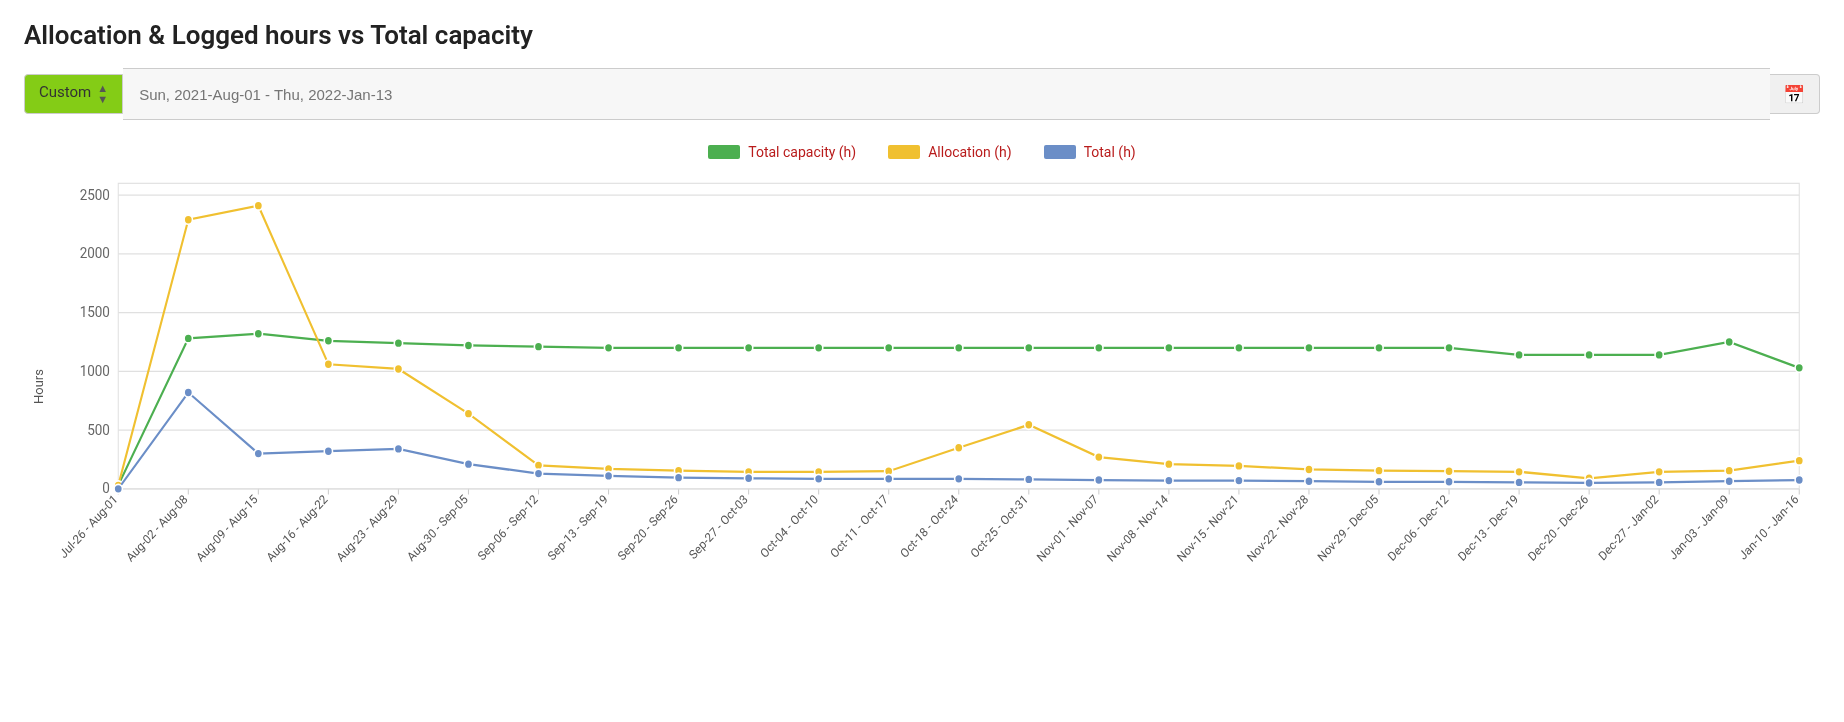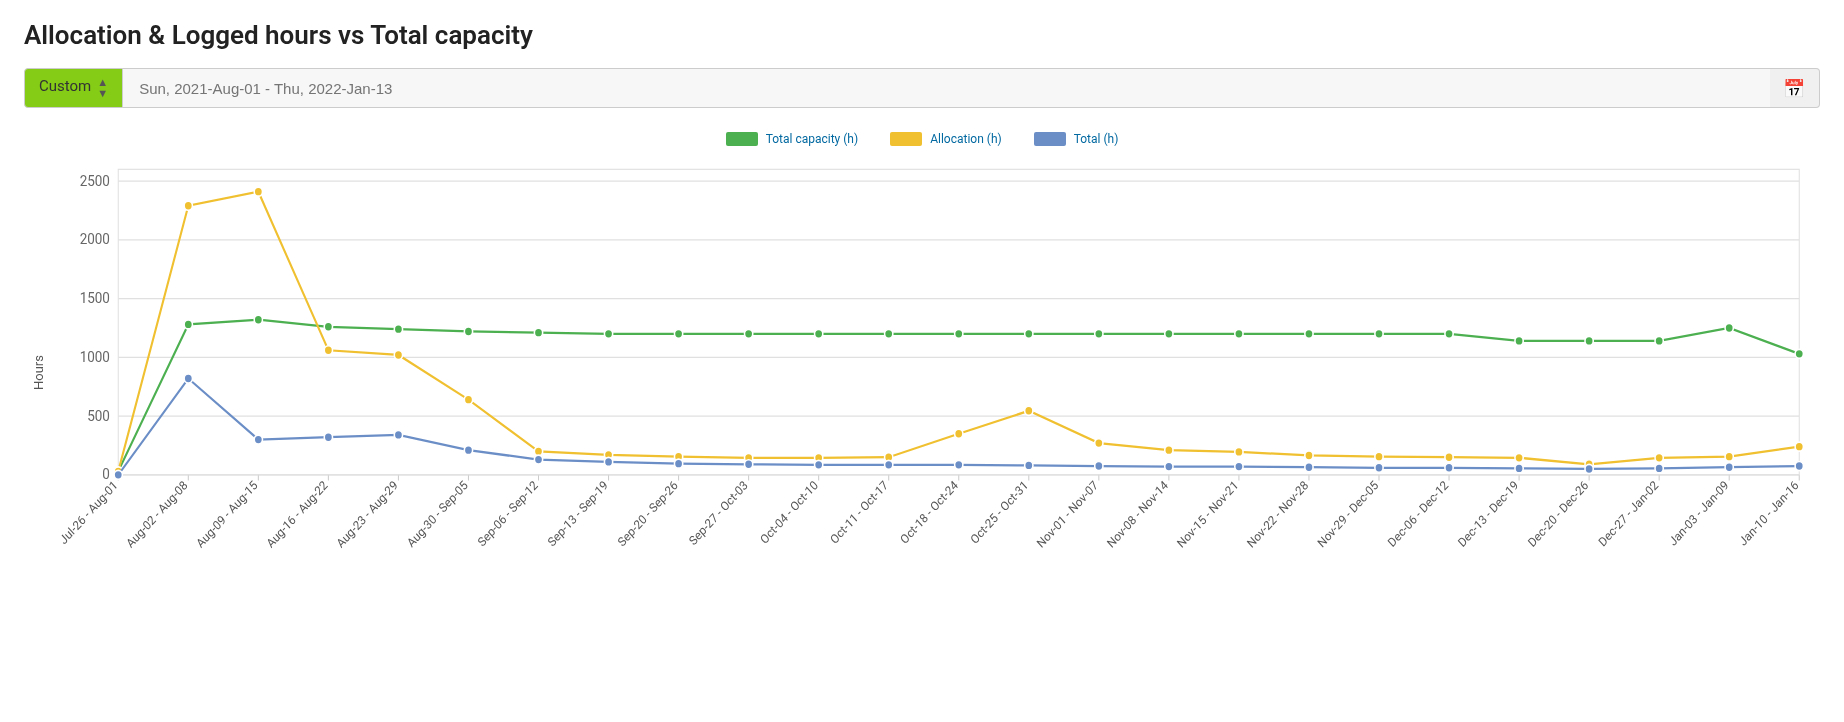--- a/index.html
+++ b/index.html
@@ -37,21 +37,21 @@
     }
     .custom-select .arrows {
       font-size: 11px;
       color: #555;
       display: flex;
       flex-direction: column;
       line-height: 1;
     }
     .date-range-input {
       flex: 1;
-      height: 40px;
+      height: 52px;
       border: 1px solid #ccc;
       border-left: none;
       border-right: none;
       background: #f7f7f7;
       padding: 0 16px;
       font-size: 15px;
       color: #888;
       outline: none;
     }
     .calendar-btn {
@@ -76,22 +76,22 @@
       display: flex;
       align-items: center;
       justify-content: center;
       gap: 32px;
       margin-bottom: 12px;
     }
     .legend-item {
       display: flex;
       align-items: center;
       gap: 8px;
-      font-size: 12px;
-      color: #0369a1;
+      font-size: 14px;
+      color: #b91c1c;
     }
     .legend-color {
       width: 32px;
       height: 14px;
       border-radius: 2px;
     }
     .chart-wrapper {
       position: relative;
       display: flex;
       width: 100%;

